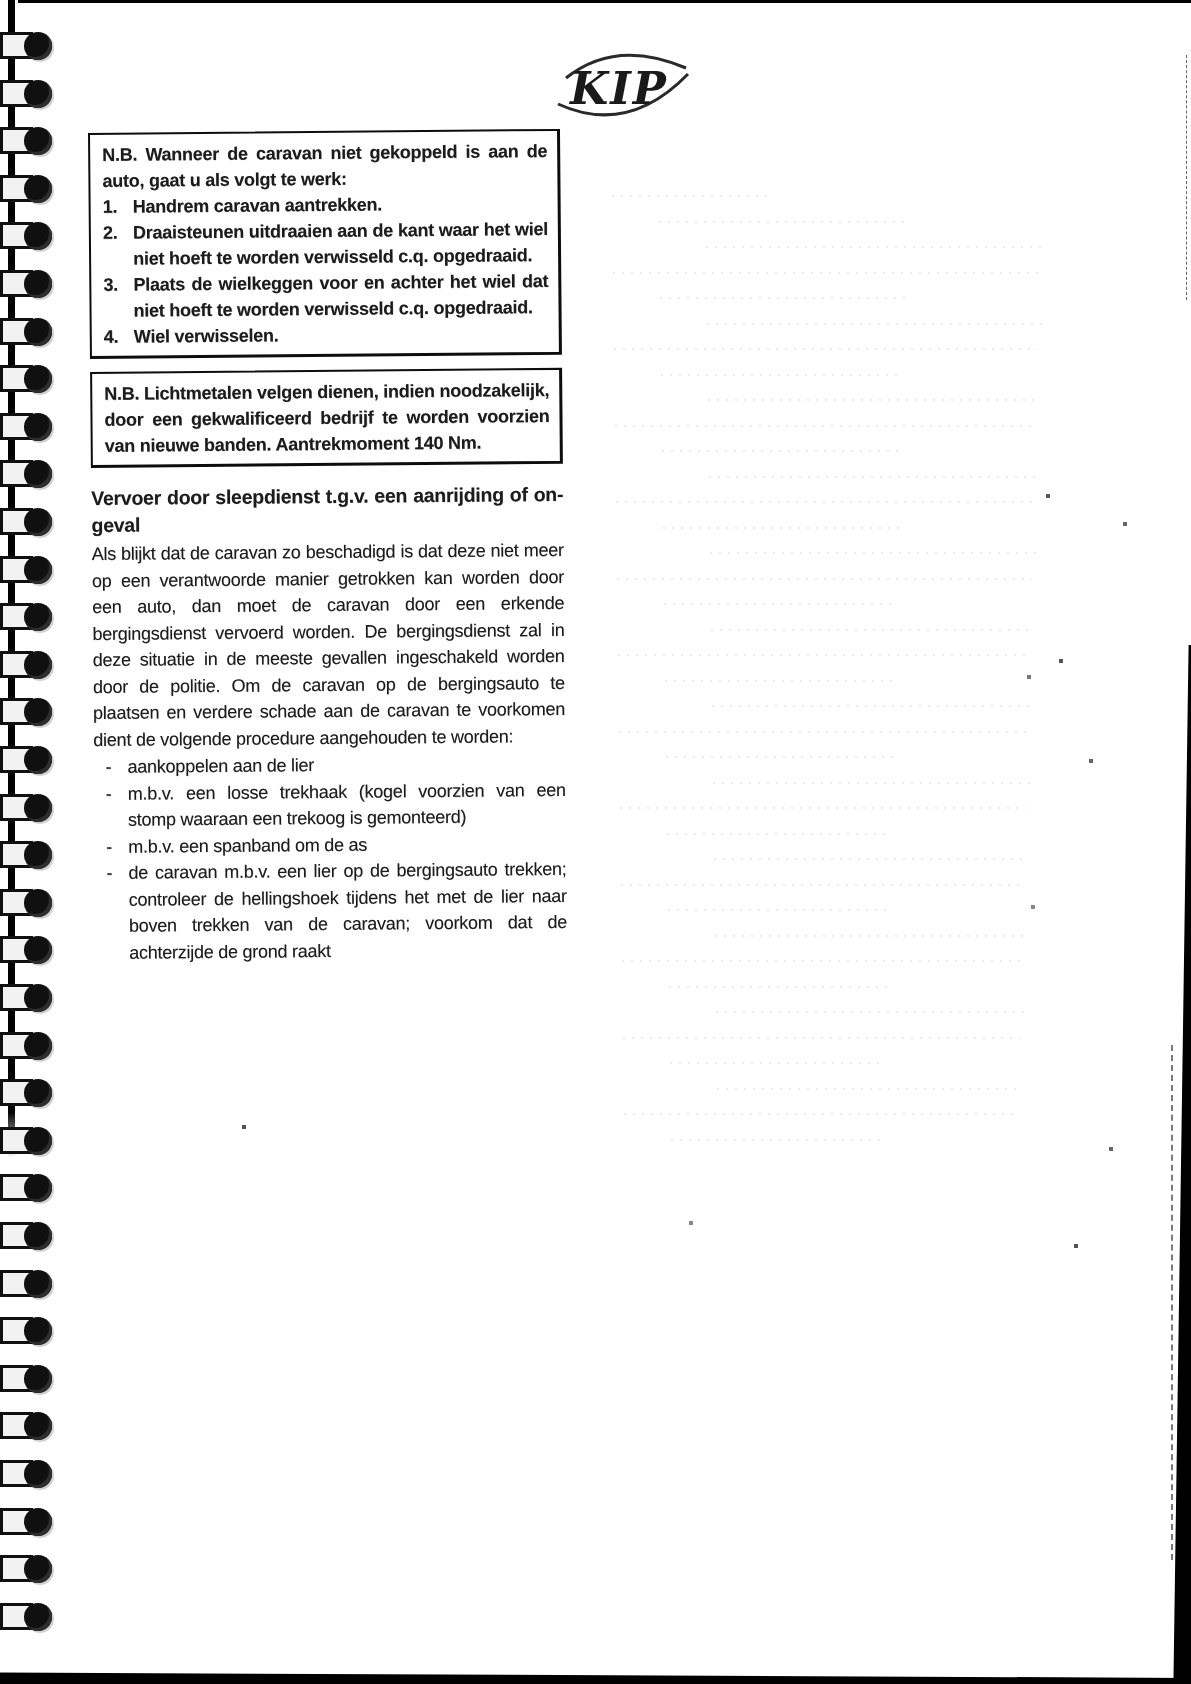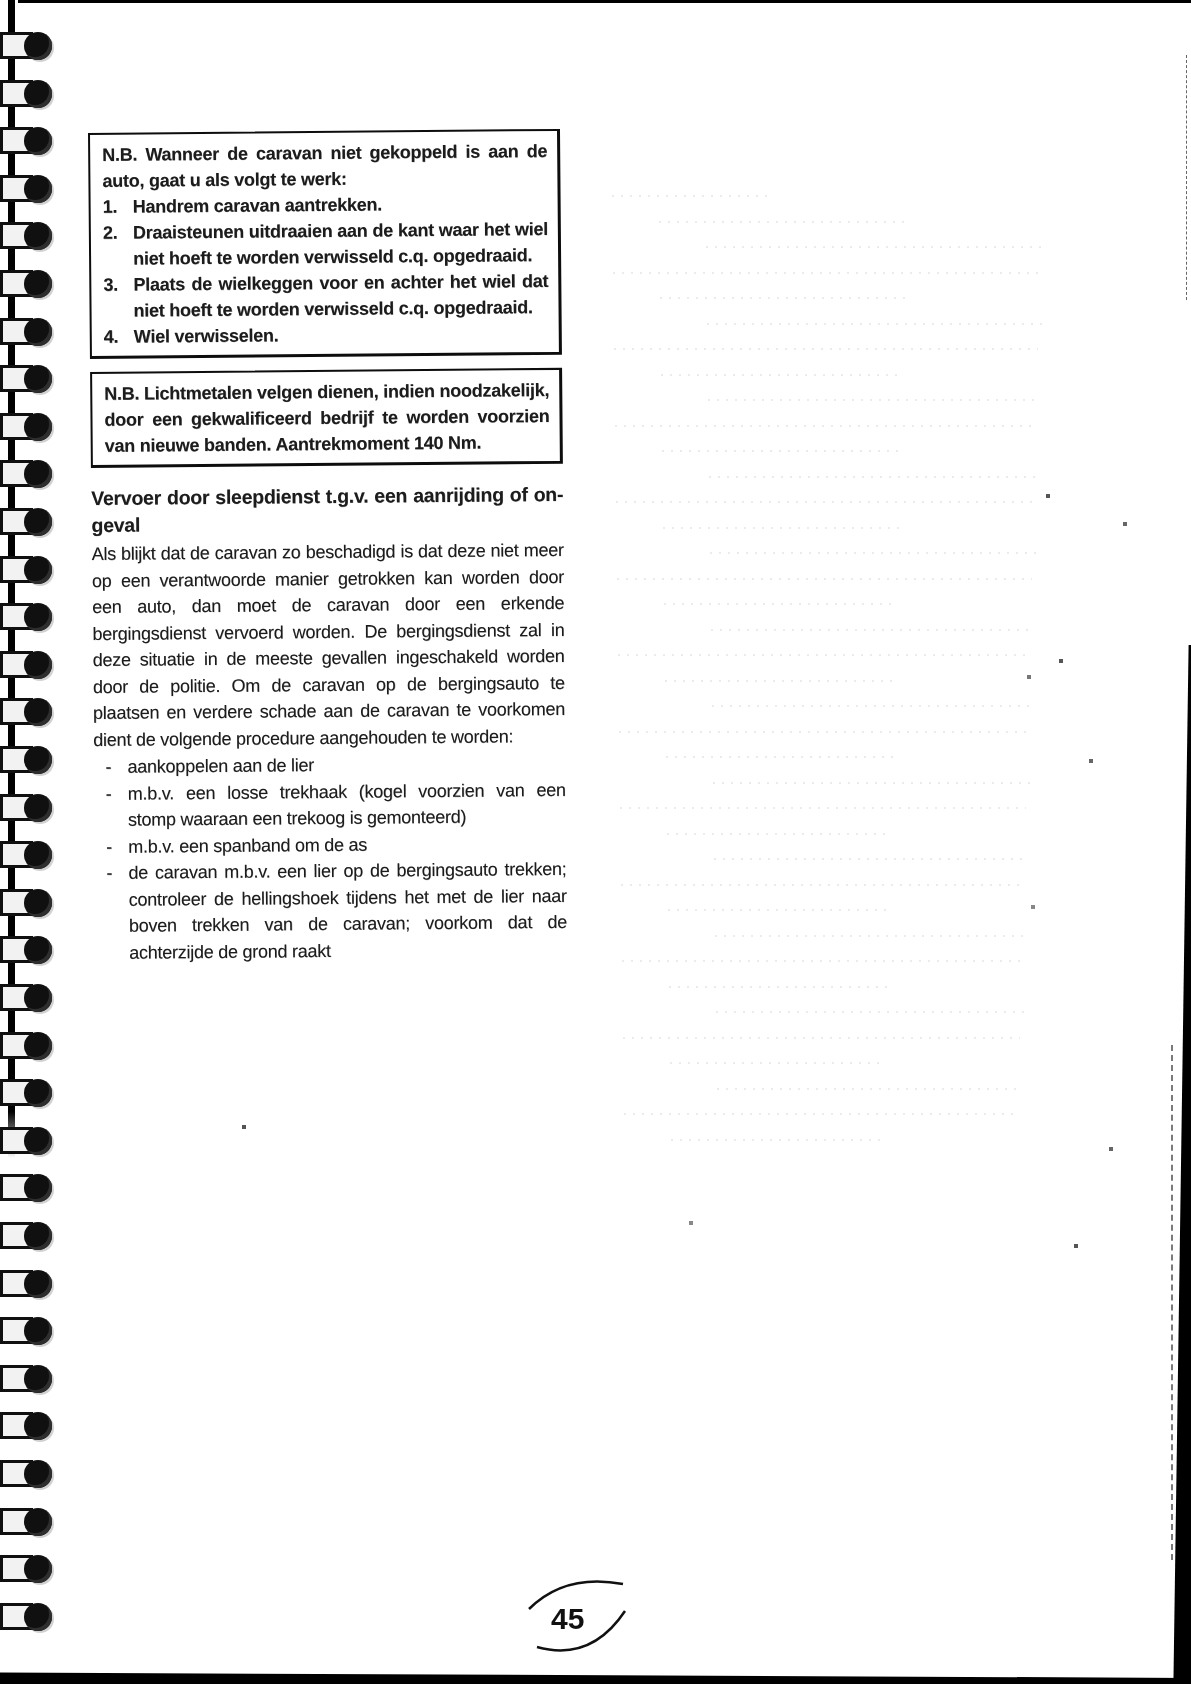--- a/index.html
+++ b/index.html
@@ -255,20 +255,27 @@
       <div class="ring" style="top: 1553.2px;">
         <span class="clip"></span>
         <span class="wire"></span>
       </div>
       <div class="ring" style="top: 1600.8px;">
         <span class="clip"></span>
         <span class="wire"></span>
       </div>
     </div>
 
+  <div class="logo">
+    <svg width="180" height="80" viewBox="0 0 180 80">
+      <path d="M38 34 Q88 -6 158 24" stroke="#2a2a2a" stroke-width="3" fill="none"></path>
+      <path d="M30 60 Q100 92 160 30" stroke="#2a2a2a" stroke-width="3" fill="none"></path>
+      <text x="42" y="60" font-family="DejaVu Serif, serif" font-weight="bold" font-style="italic" font-size="44" letter-spacing="2" fill="#1a1a1a">KIP</text>
+    </svg>
+  </div>
 
   <div class="content">
 
     <div class="nb-box box1">
       <p class="intro">N.B. Wanneer de caravan niet gekoppeld is aan de auto, gaat u als volgt te werk:</p>
       <div class="oli">
         <span class="num">1.</span>
         <span class="txt">Handrem caravan aantrekken.</span>
       </div>
       <div class="oli">
@@ -310,21 +317,14 @@
         <span class="txt">m.b.v. een spanband om de as</span>
       </div>
       <div class="bli">
         <span class="mark">-</span>
         <span class="txt">de caravan m.b.v. een lier op de bergingsauto trekken; controleer de hellingshoek tijdens het met de lier naar boven trekken van de caravan; voorkom dat de achterzijde de grond raakt</span>
       </div>
     </div>
 
   </div>
 
-  <div class="badge">
-    <svg width="150" height="100" viewBox="0 0 150 100">
-      <path d="M26 46 Q62 10 120 21" stroke="#111" stroke-width="2.5" fill="none"></path>
-      <path d="M34 84 Q88 99 122 48" stroke="#111" stroke-width="2.5" fill="none"></path>
-      <text x="48" y="66" font-family="Liberation Sans, sans-serif" font-weight="bold" font-size="30" fill="#111">45</text>
-    </svg>
-  </div>
 
 </div>
 
 </body></html>

